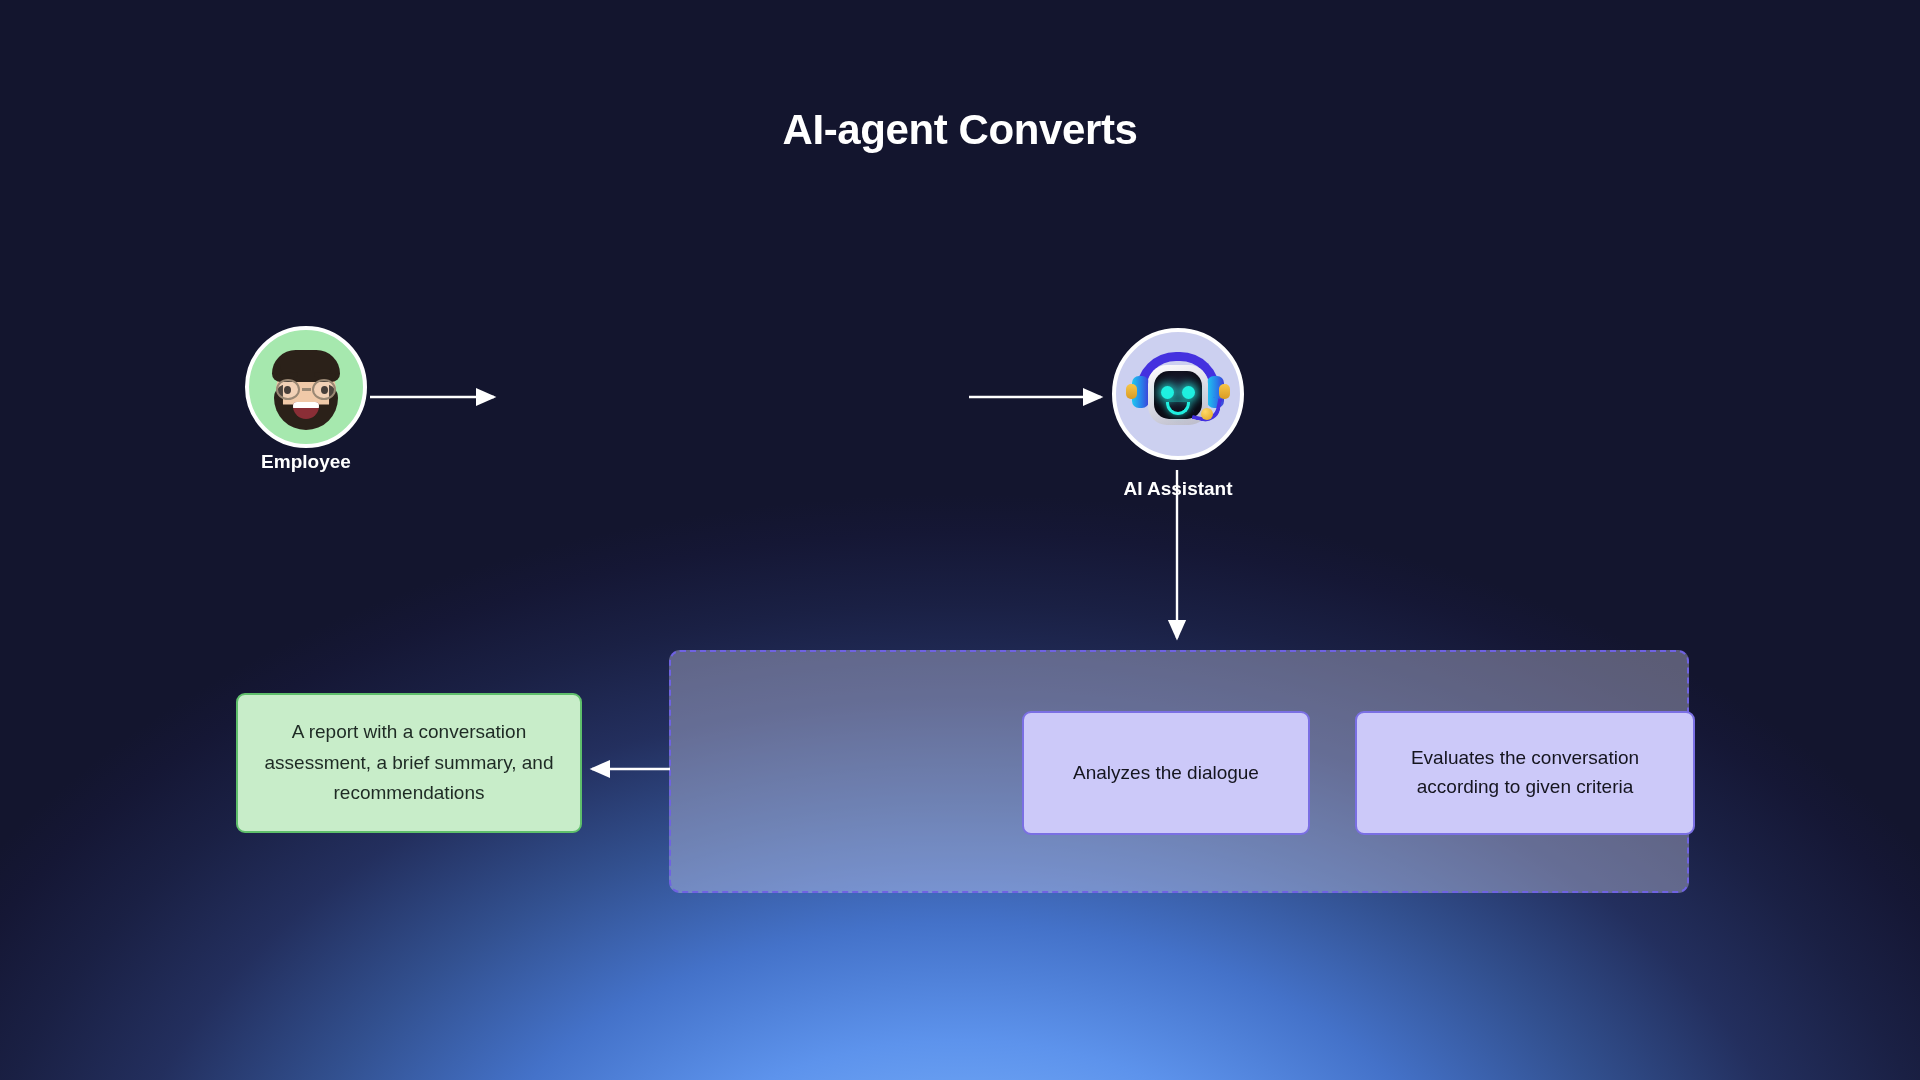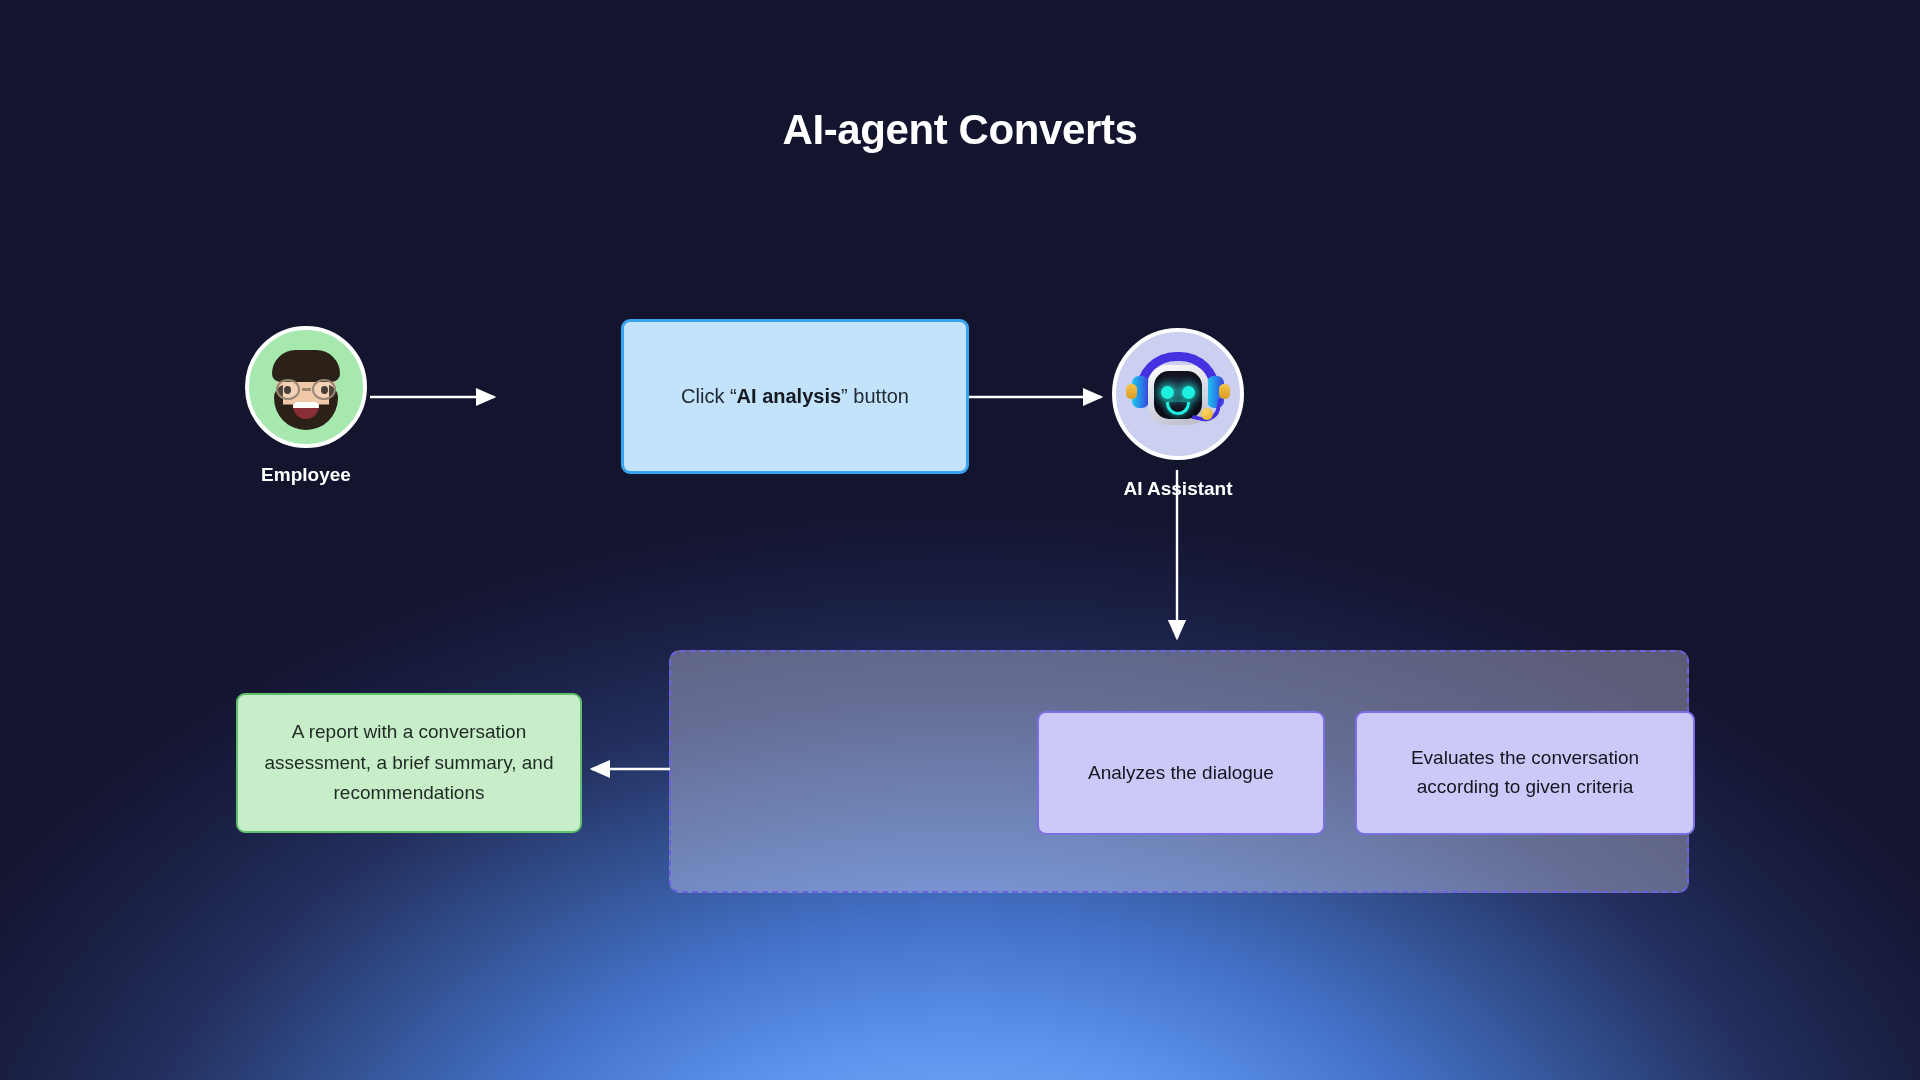--- a/index.html
+++ b/index.html
@@ -53,21 +53,21 @@
   .avatar-circle {
     width: 122px;
     height: 122px;
     border-radius: 50%;
     border: 4px solid #ffffff;
     position: relative;
     overflow: hidden;
   }
   #employee-avatar { background: #a6e8ae; }
   .node-label {
-    margin-top: 16px;
+    margin-top: 3px;
     text-align: center;
     color: #ffffff;
     font-size: 19px;
     font-weight: 700;
     white-space: nowrap;
     width: 122px;
   }
 
   
   .face {
@@ -272,21 +272,21 @@
     border: 2px solid #7a6fe3;
     border-radius: 9px;
     display: flex; align-items: center; justify-content: center;
     padding: 0 14px;
     color: #15151f;
     font-size: 19px;
     line-height: 1.52;
     text-align: center;
   }
   #step-1 { left: 48px;  width: 288px; }
-  #step-2 { left: 366px; width: 288px; }
+  #step-2 { left: 351px; width: 288px; }
   #step-3 { left: 684px; width: 340px; }
 
   
   .arrow-svg { position: absolute; overflow: visible; }
   #arrow-employee-action { left: 370px; top: 380px; }
   #arrow-action-assistant { left: 969px; top: 380px; }
   #arrow-assistant-container { left: 1160px; top: 470px; }
   #arrow-container-report { left: 582px; top: 752px; }
 </style>
 </head>
@@ -319,23 +319,20 @@
 
   <svg class="arrow-svg" id="arrow-employee-action" width="136" height="34">
     <defs>
       <marker id="ah1" markerWidth="9" markerHeight="9" refX="7.5" refY="4.5" orient="auto">
         <path d="M0,0.7 L8.5,4.5 L0,8.3 Z" fill="#ffffff"></path>
       </marker>
     </defs>
     <line x1="0" y1="17" x2="124" y2="17" stroke="#ffffff" stroke-width="2.4" marker-end="url(#ah1)"></line>
   </svg>
 
-  <div id="action-box">
-    <span><span>Click “</span><b>AI analysis</b><span>” button</span></span>
-  </div>
 
   <svg class="arrow-svg" id="arrow-action-assistant" width="150" height="34">
     <defs>
       <marker id="ah2" markerWidth="9" markerHeight="9" refX="7.5" refY="4.5" orient="auto">
         <path d="M0,0.7 L8.5,4.5 L0,8.3 Z" fill="#ffffff"></path>
       </marker>
     </defs>
     <line x1="0" y1="17" x2="132" y2="17" stroke="#ffffff" stroke-width="2.4" marker-end="url(#ah2)"></line>
   </svg>
 

